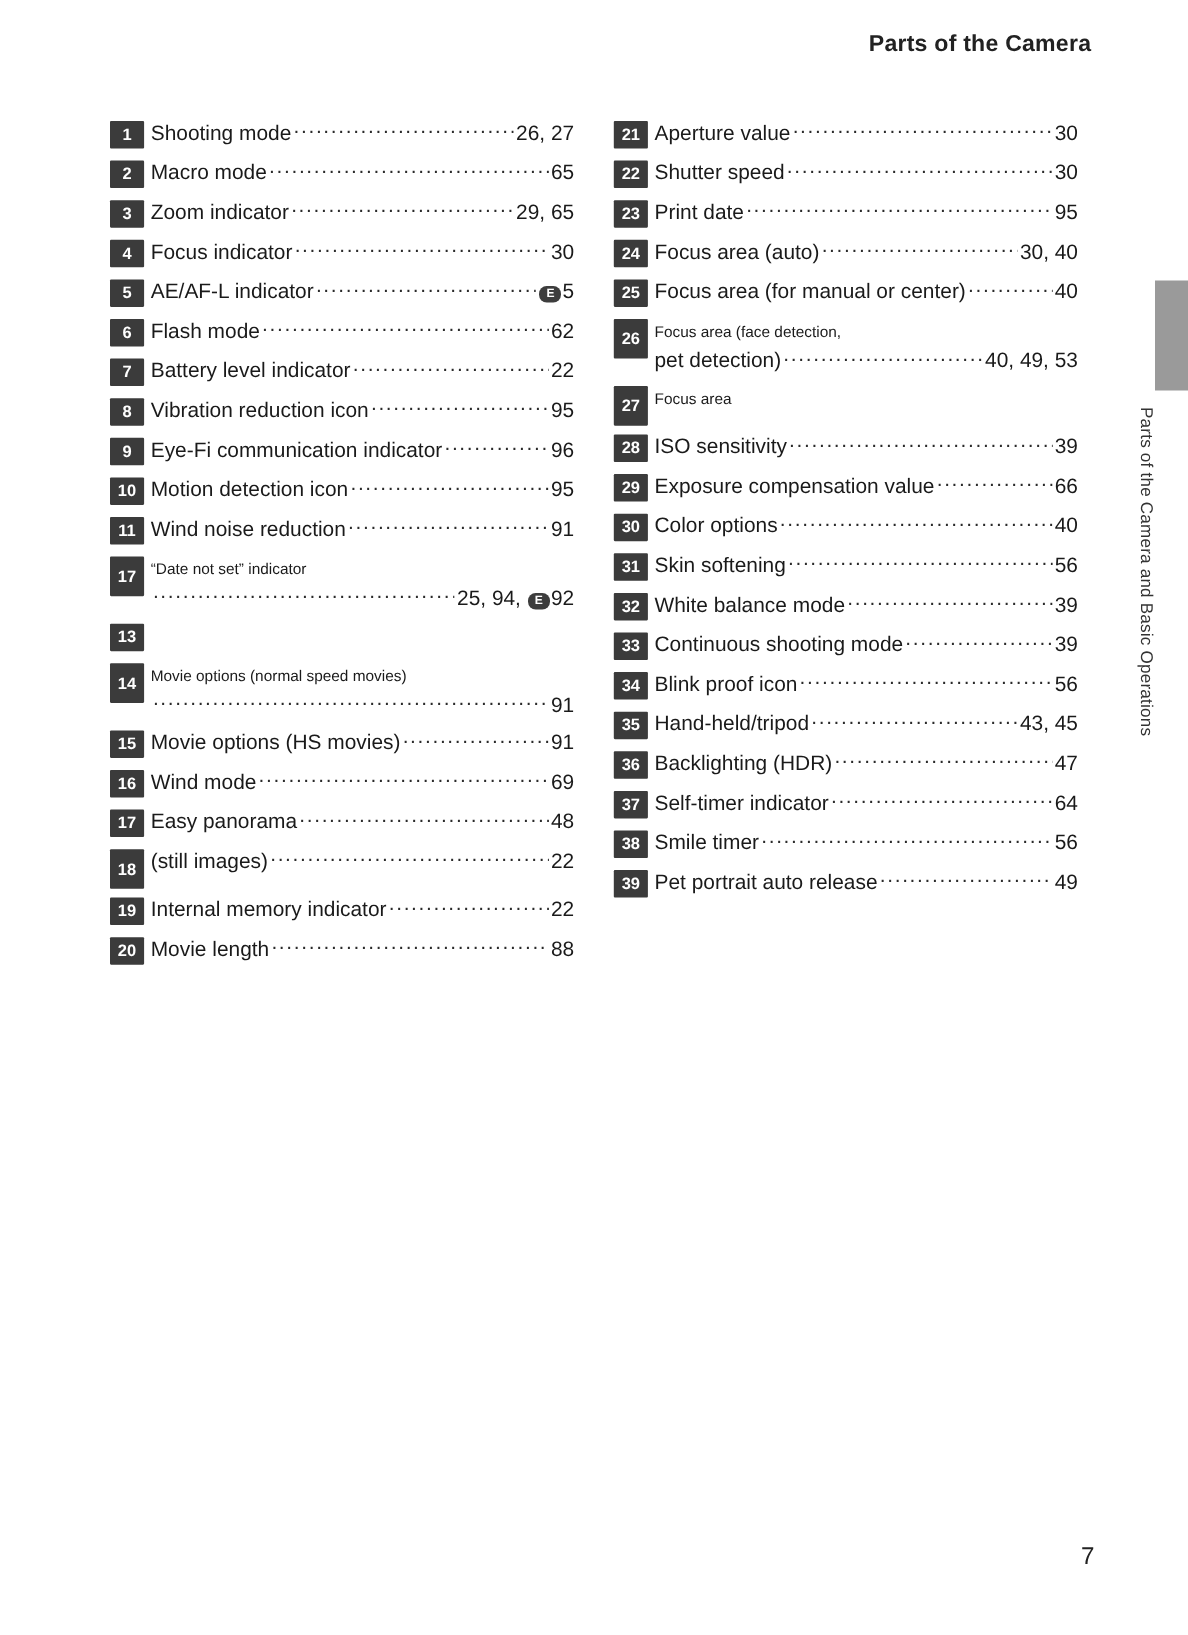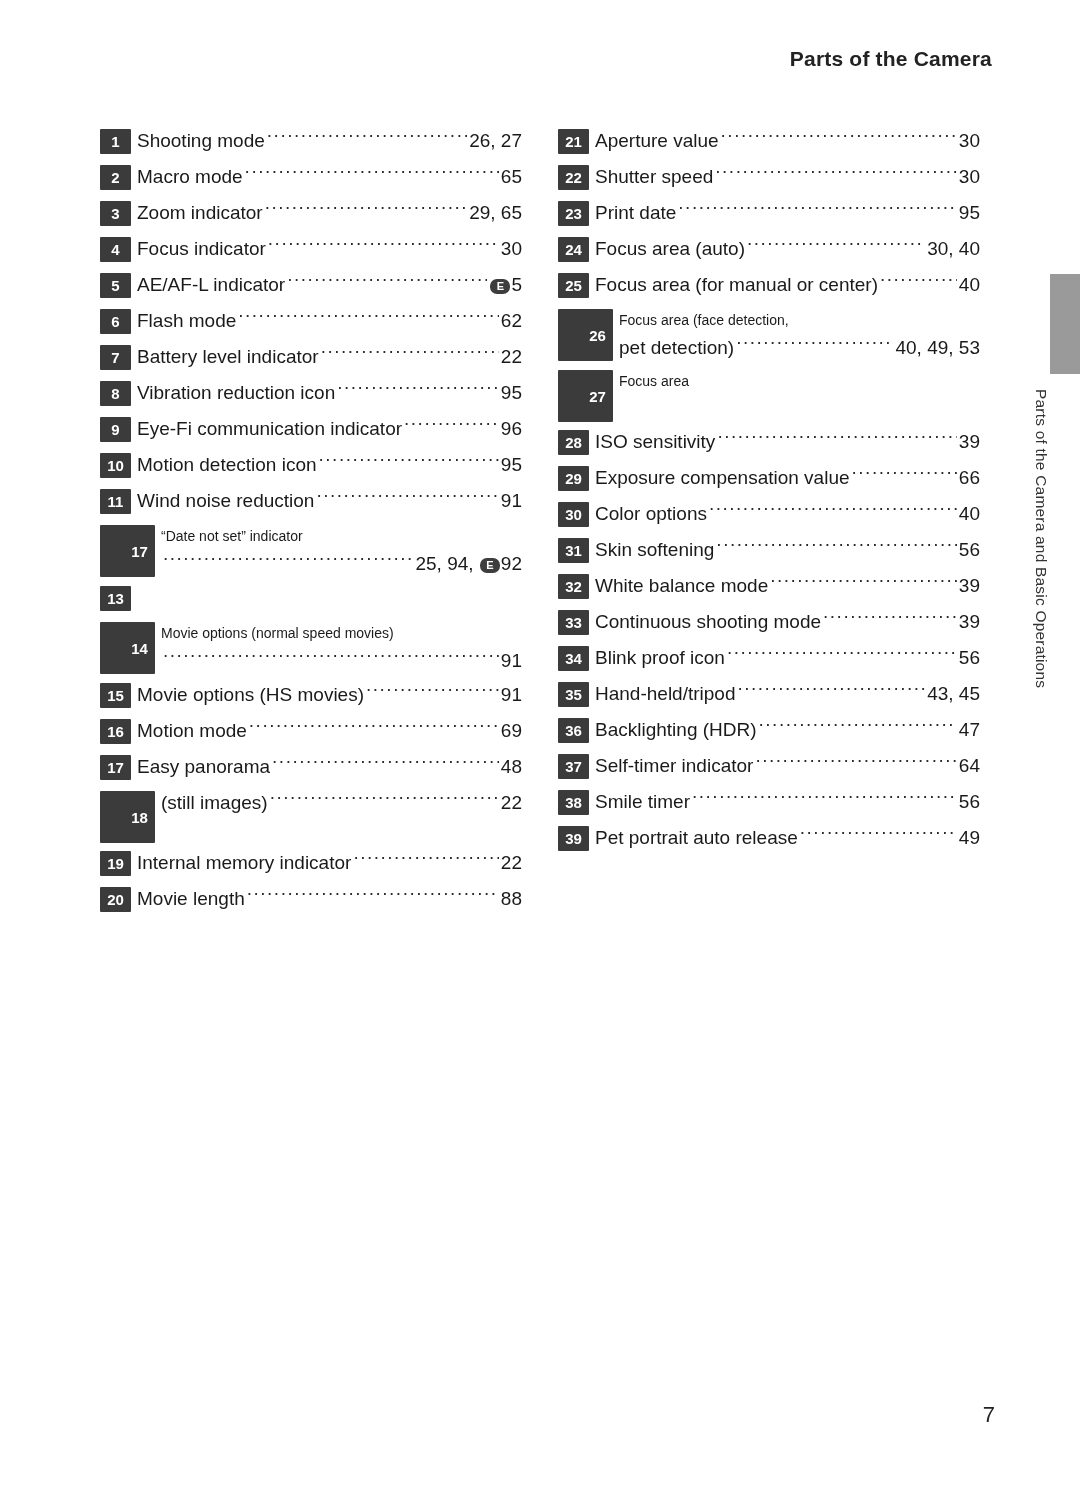--- a/index.html
+++ b/index.html
@@ -11,21 +11,20 @@
     height: 1486px;
     background: #ffffff;
     font-family: "Liberation Sans", sans-serif;
     color: #1a1a1a;
     position: relative;
     overflow: hidden;
   }
   .page {
     position: absolute;
     inset: 0;
-    margin-top: 19px;
   }
   .header {
     position: absolute;
     top: 28px;
     right: 88px;
     font-size: 21px;
     font-weight: bold;
     color: #222;
     letter-spacing: 0.2px;
   }
@@ -85,30 +84,29 @@
     font-size: 15px;
     font-weight: bold;
     display: flex;
     align-items: center;
     justify-content: center;
     margin-right: 6px;
     margin-top: 2px;
     border-radius: 1px;
   }
   .num.tall {
-    height: 52px;
-    padding-left: 24px;
+    height: 36px;
   }
   .body {
     flex: 1 1 auto;
     min-width: 0;
   }
   .line {
     display: flex;
-    align-items: flex-start;
+    align-items: center;
     font-size: 19px;
     line-height: 28px;
     color: #1a1a1a;
     white-space: nowrap;
   }
   .label {
     flex: 0 0 auto;
   }
   .dots {
     flex: 1 1 auto;
@@ -305,21 +303,21 @@
               <span class="label">Movie options (HS movies)</span>
               <span class="dots"></span>
               <span class="pg">91</span>
             </div>
           </div>
         </div>
         <div class="entry">
           <div class="num">16</div>
           <div class="body">
             <div class="line">
-              <span class="label">Motion mode</span>
+              <span class="label">Wind mode</span>
               <span class="dots"></span>
               <span class="pg">69</span>
             </div>
           </div>
         </div>
         <div class="entry">
           <div class="num">17</div>
           <div class="body">
             <div class="line">
               <span class="label">Easy panorama</span>

